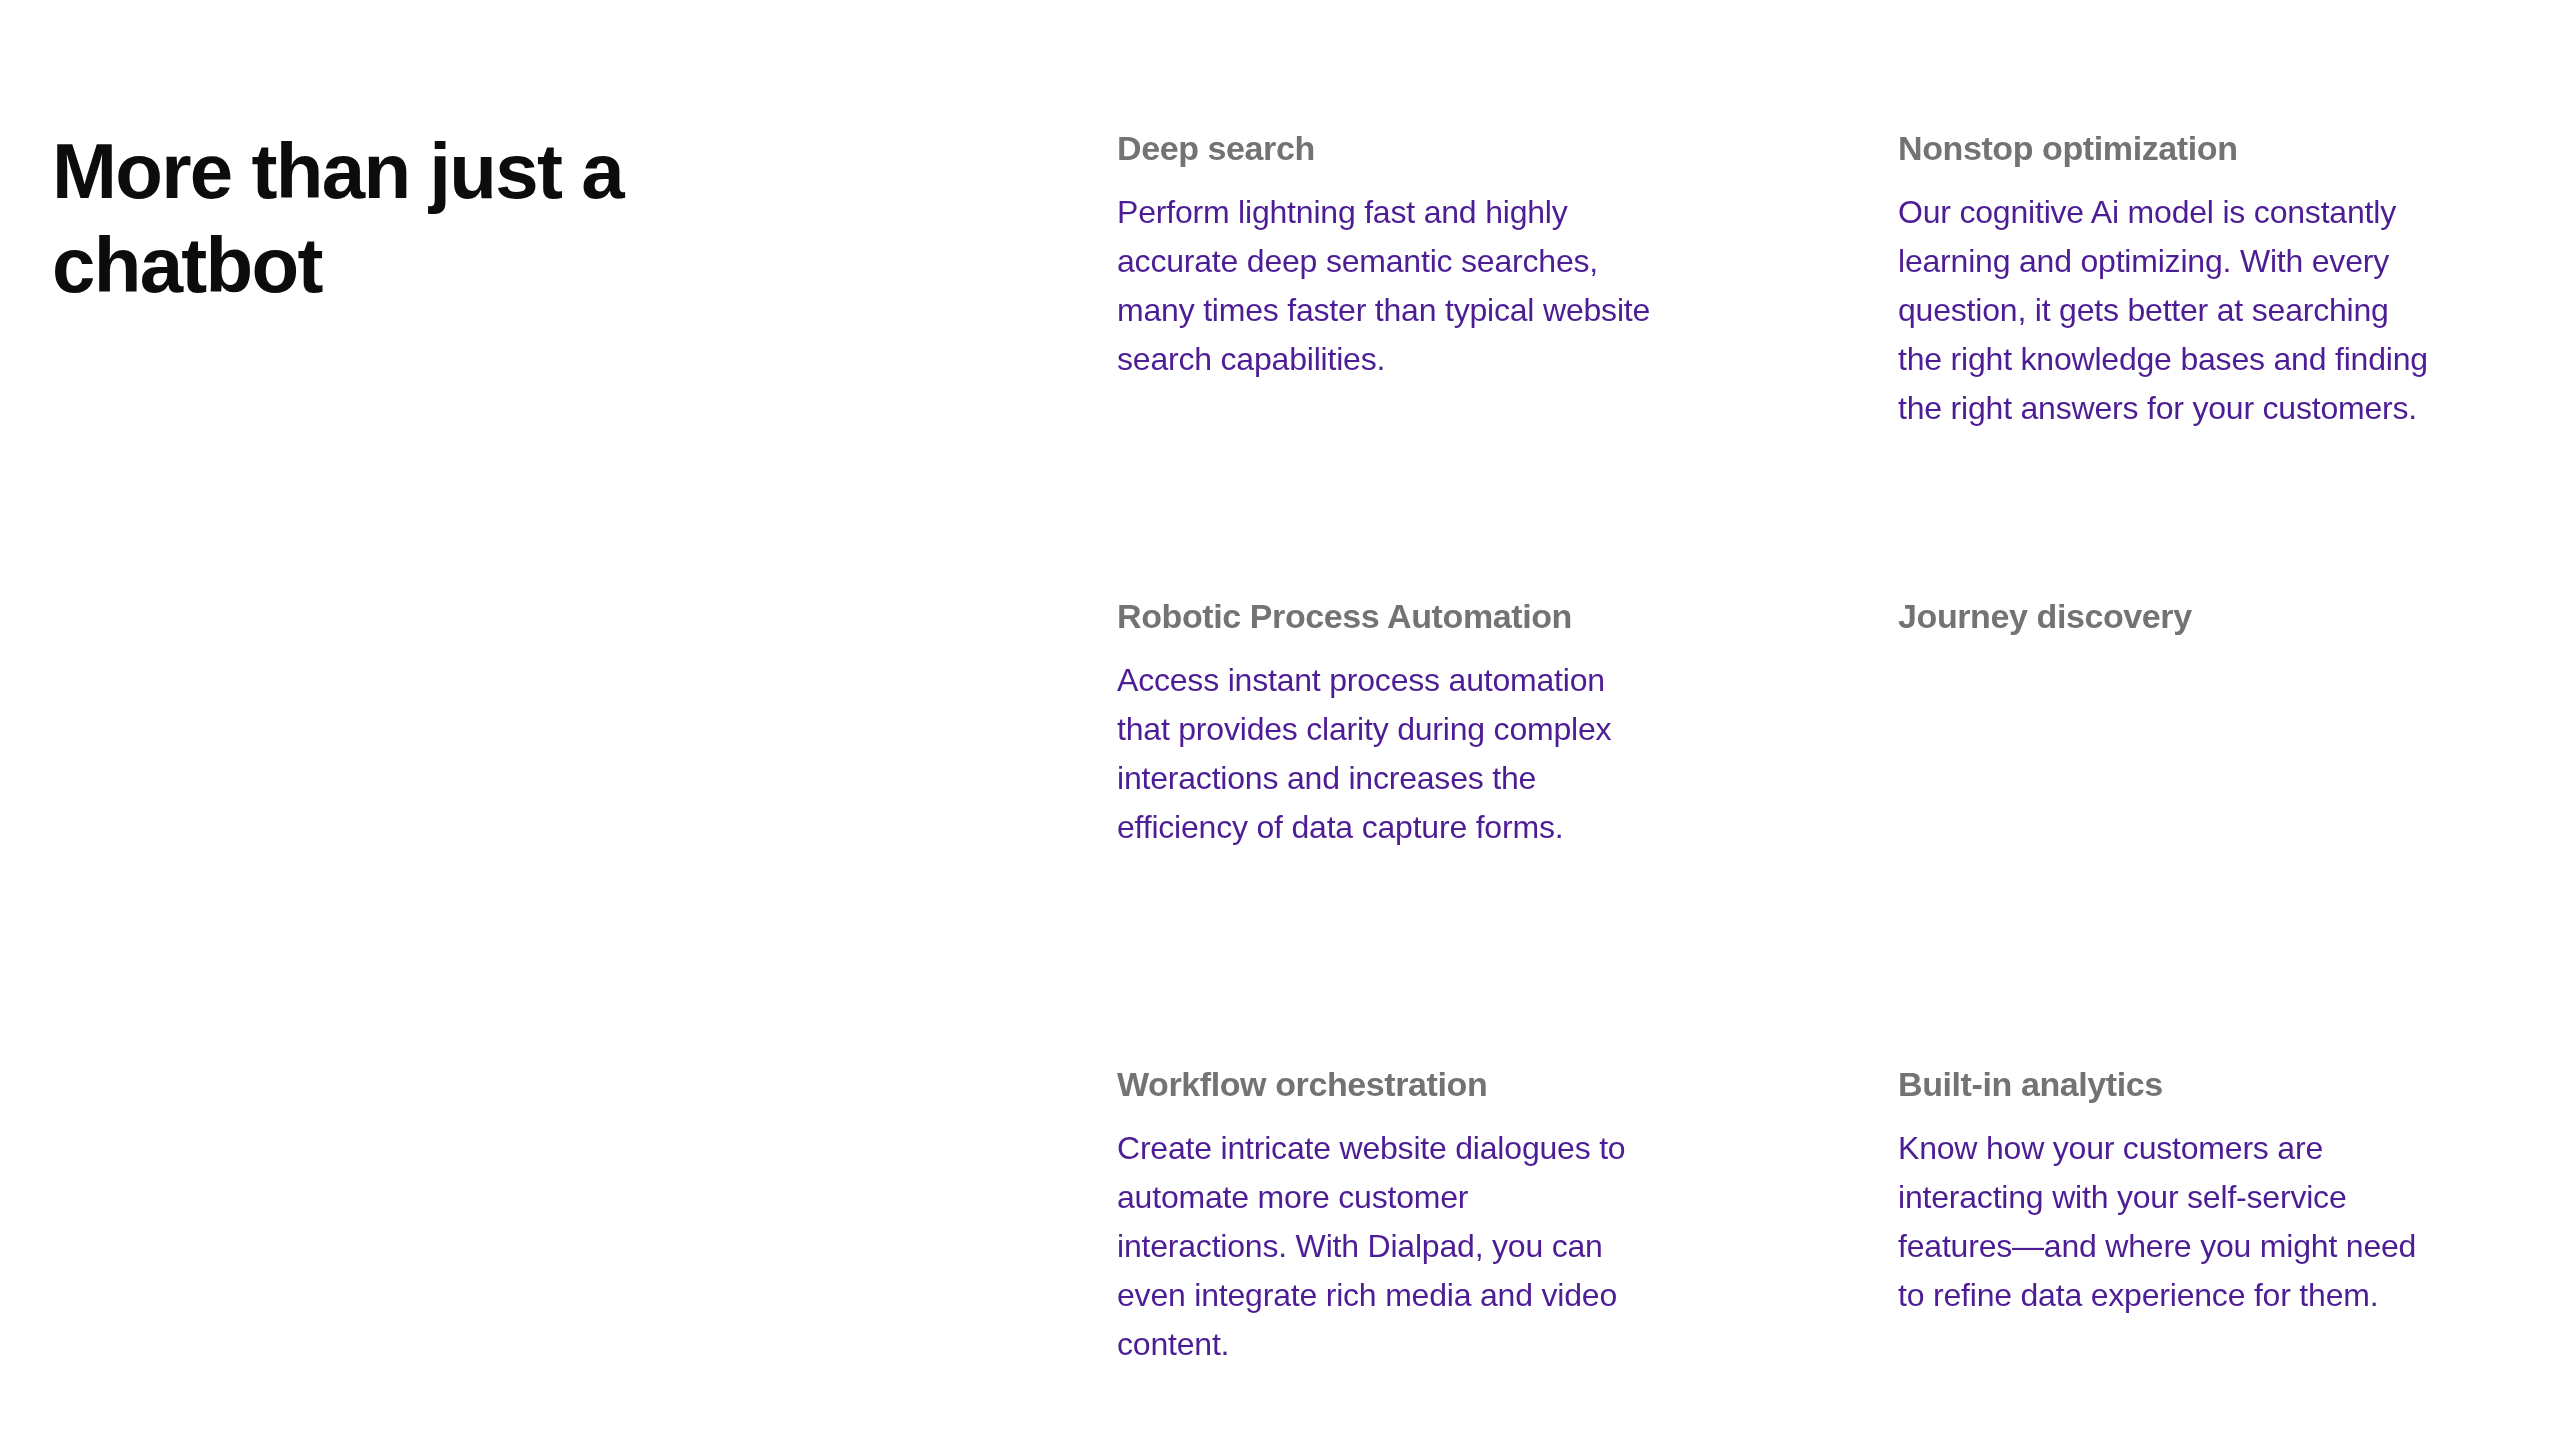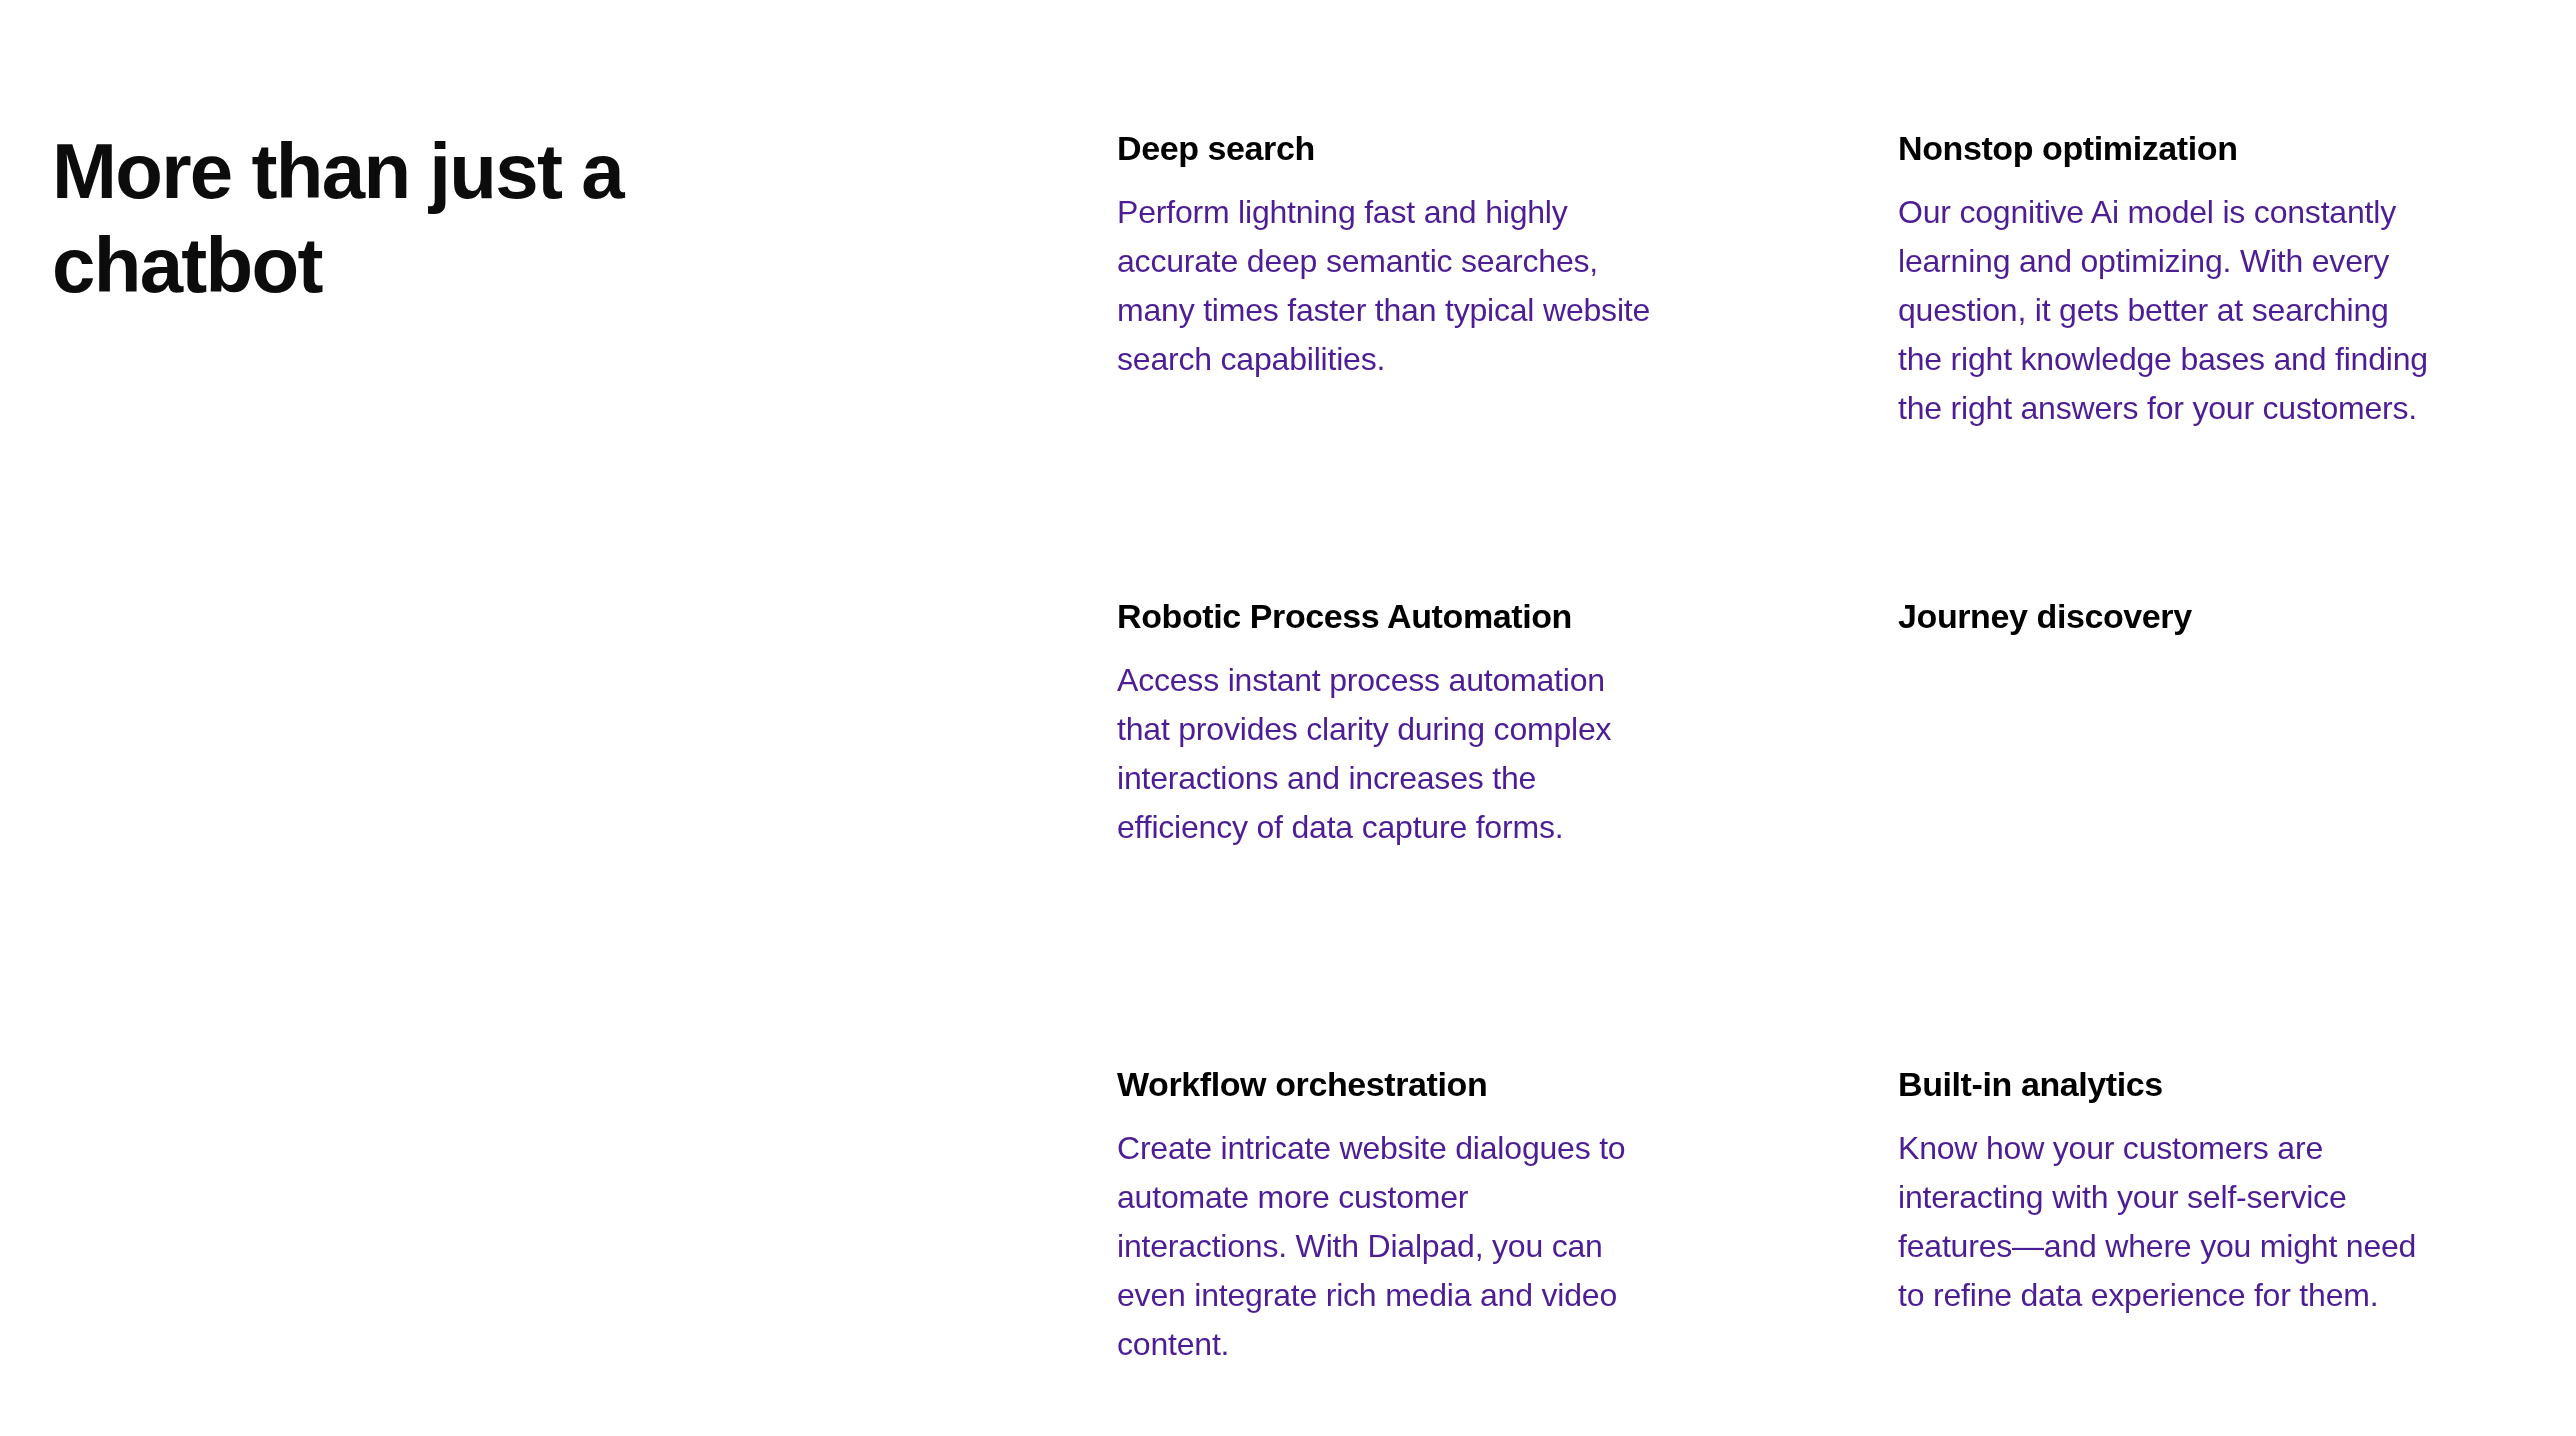--- a/index.html
+++ b/index.html
@@ -47,21 +47,21 @@
   }
   .feature-card {
     
   }
   .feature-title {
     margin: 0 0 19px 0;
     font-size: 34px;
     line-height: 41px;
     font-weight: 700;
     letter-spacing: -0.4px;
-    color: #000000;
+    color: #737373;
   }
   .feature-body {
     margin: 0;
     font-size: 32px;
     line-height: 49px;
     font-weight: 400;
     letter-spacing: -0.2px;
     color: #4c1d95;
     white-space: pre-line; 
   }

